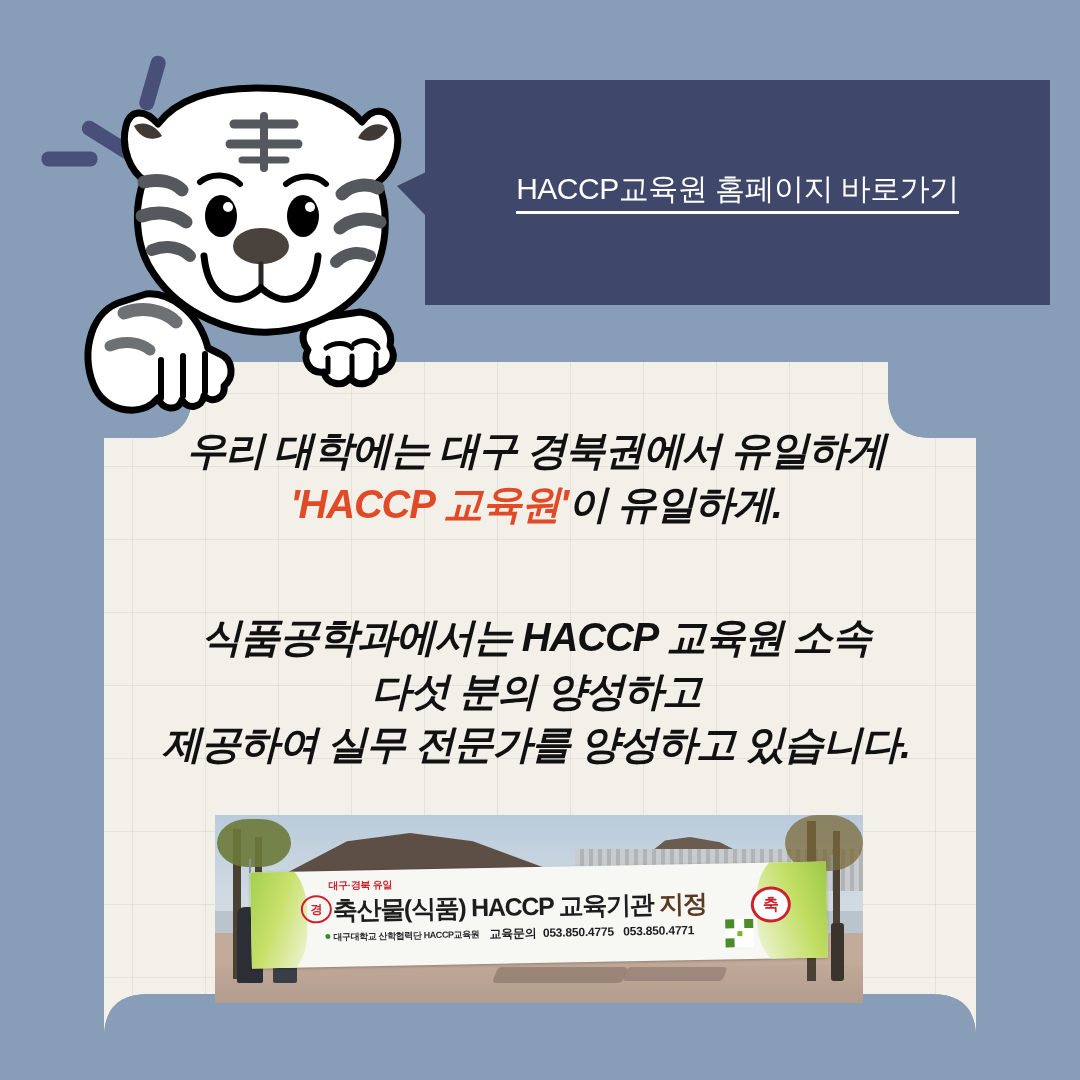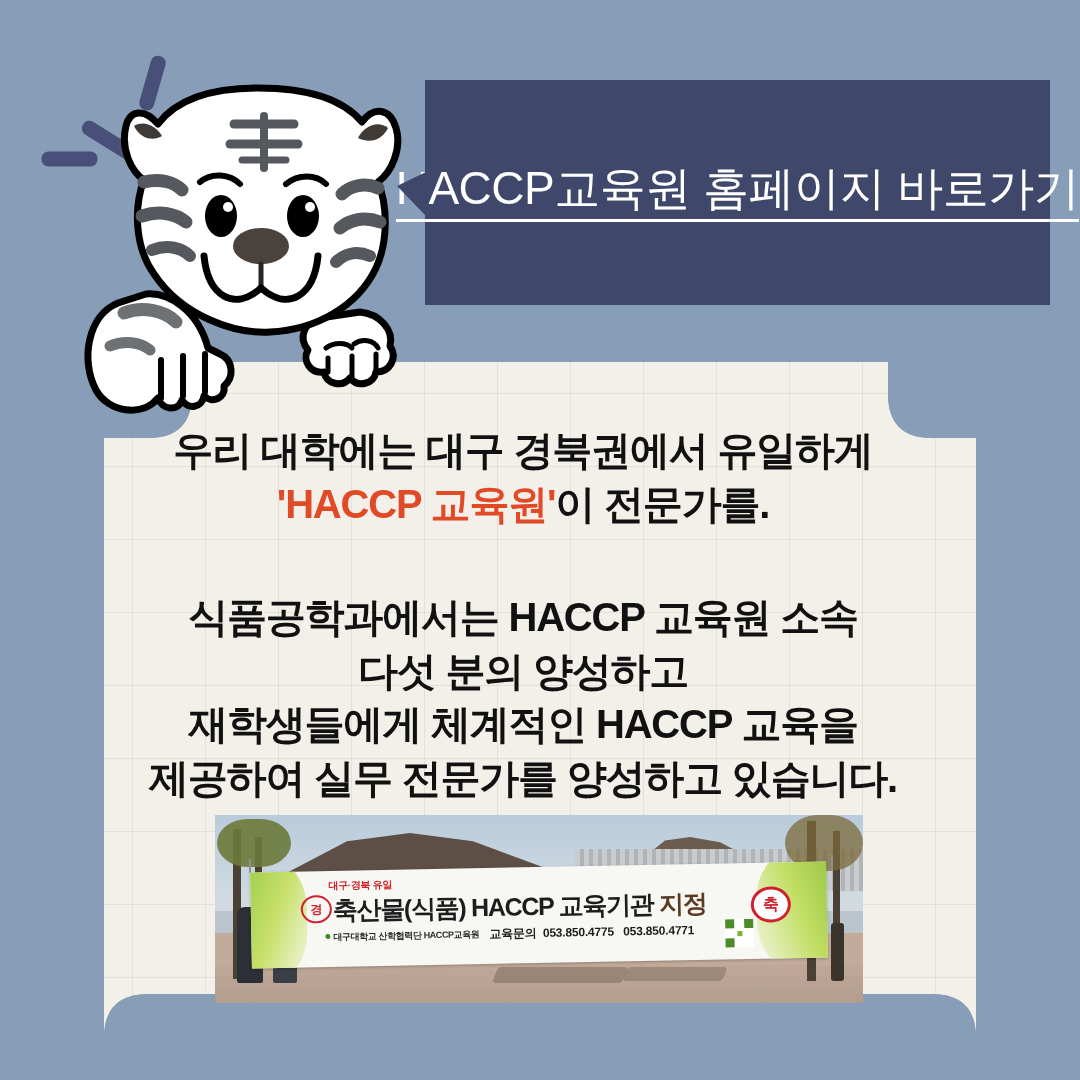--- a/index.html
+++ b/index.html
@@ -26,21 +26,21 @@
     display:flex;align-items:center;justify-content:center;
     box-sizing:border-box;padding:0 18px;
   }
   #banner-tail{
     position:absolute;left:-28px;top:92px;width:0;height:0;
     border-top:14px solid transparent;
     border-bottom:30px solid transparent;
     border-right:29px solid #3f486b;
   }
   #banner-link{
-    color:#ffffff;font-size:46px;line-height:1.1;font-weight:400;
+    color:#ffffff;font-size:30px;line-height:1.1;font-weight:400;
     letter-spacing:-.5px;white-space:nowrap;
     border-bottom:3px solid #ffffff;padding-bottom:6px;
     text-decoration:none;display:inline-block;
   }
 
   
   #card-wrap{position:absolute;left:0;top:330px;width:1080px;height:750px;}
 
   
   #card-svg{position:absolute;left:0;top:0;width:1080px;height:750px;display:block;}
@@ -55,30 +55,31 @@
     position:absolute;inset:0;
     background-image:
       linear-gradient(to right, rgba(150,150,150,.16) 1.5px, transparent 1.5px),
       linear-gradient(to bottom, rgba(150,150,150,.16) 1.5px, transparent 1.5px);
     background-size:73px 73px;
     background-position:-14px -10px;
   }
 
   
   #card-content{
-    position:absolute;left:87px;top:38px;width:872px;
+    position:absolute;left:100px;top:38px;width:872px;
     text-align:center;
+    font-style:italic;
   }
   .para{
     color:#111111;font-weight:700;font-size:40px;line-height:1.34;
     letter-spacing:-1.2px;
     font-family:"Liberation Sans","DejaVu Sans",sans-serif;
   }
   #para-1{margin-top:56px;}
-  #para-2{margin-top:60px;}
+  #para-2{margin-top:80px;}
   .line{display:block;white-space:nowrap;}
   .hl{color:#e04a27;}
 
   
   #photo{
     position:absolute;left:215px;top:485px;width:648px;height:188px;
     overflow:hidden;background:#b9c4cc;
   }
   .ph{position:absolute;}
   #ph-sky{left:0;top:0;width:648px;height:96px;
@@ -169,27 +170,26 @@
     </svg>
 
     <div id="card-inner">
       <div id="card-grid"></div>
     </div>
 
     <div id="card-content">
 
       <div class="para" id="para-1">
         <span class="line">우리 대학에는 대구 경북권에서 유일하게</span>
-        <span class="line"><span class="hl">'</span><span class="hl">HACCP 교육원</span><span class="hl">'</span><span>이 전문가를.</span></span>
+        <span class="line"><span class="hl">'</span><span class="hl">HACCP 교육원</span><span class="hl">'</span><span>이 유일하게.</span></span>
       </div>
 
       <div class="para" id="para-2">
         <span class="line">식품공학과에서는 HACCP 교육원 소속</span>
         <span class="line">다섯 분의 양성하고</span>
-        <span class="line">재학생들에게 체계적인 HACCP 교육을</span>
         <span class="line">제공하여 실무 전문가를 양성하고 있습니다.</span>
       </div>
 
     </div>
 
     <div id="photo">
       <div class="ph" id="ph-sky"></div>
       <div class="ph" id="ph-roof-dark"></div>
       <div class="ph" id="ph-roof2"></div>
       <div class="ph" id="ph-shed"></div>

